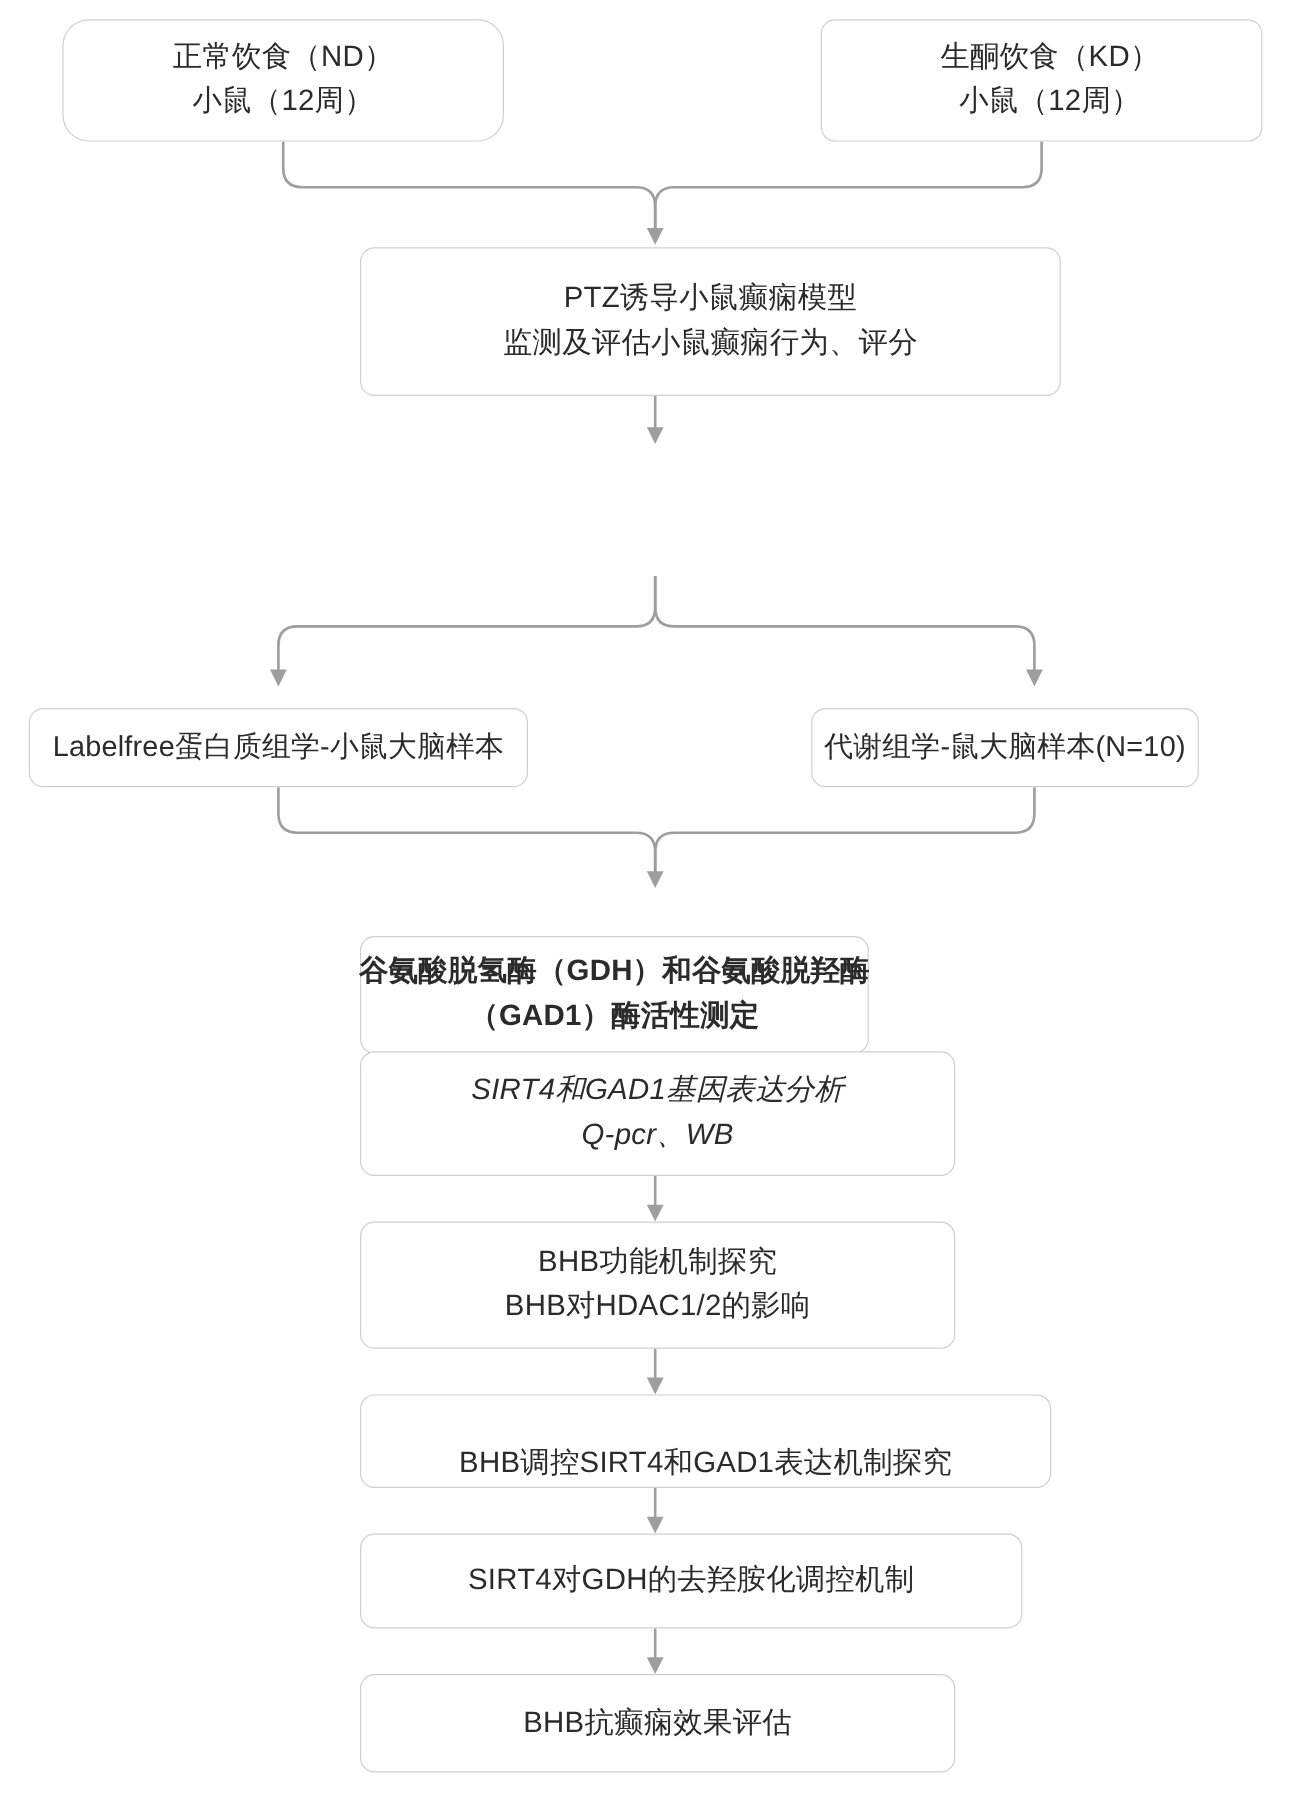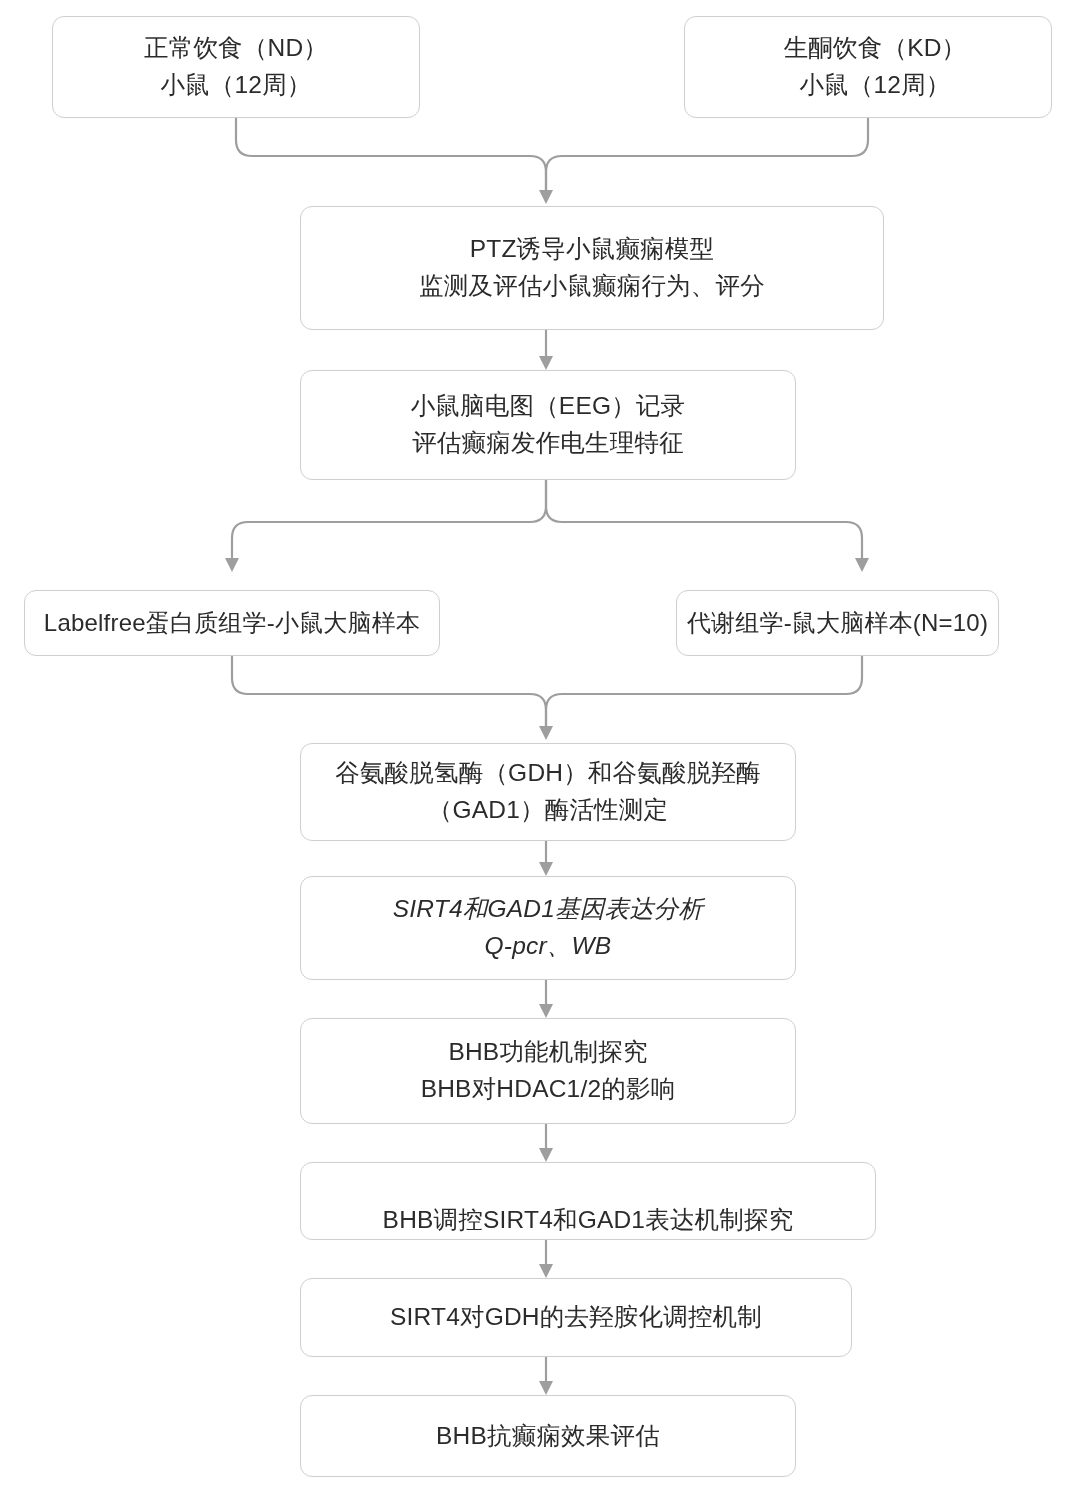--- a/index.html
+++ b/index.html
@@ -90,49 +90,45 @@
     <line x1="546" y1="1124" x2="546" y2="1150"></line>
     <polygon points="546,1162 539,1148 553,1148"></polygon>
 
     <line x1="546" y1="1240" x2="546" y2="1266"></line>
     <polygon points="546,1278 539,1264 553,1264"></polygon>
 
     <line x1="546" y1="1357" x2="546" y2="1383"></line>
     <polygon points="546,1395 539,1381 553,1381"></polygon>
   </svg>
 
-  <div class="node fs24" style="left:52px; top:16px; width:368px; height:102px;">
+  <div class="node fs24" style="left:52px; top:16px; width:368px; height:102px;border-radius:22px;">
     <span class="line">正常饮食（ND）</span>
     <span class="line">小鼠（12周）</span>
   </div>
 
   <div class="node fs24" style="left:684px; top:16px; width:368px; height:102px;padding-left:14px;">
     <span class="line">生酮饮食（KD）</span>
     <span class="line">小鼠（12周）</span>
   </div>
 
   <div class="node fs24" style="left:300px; top:206px; width:584px; height:124px;">
     <span class="line">PTZ诱导小鼠癫痫模型</span>
     <span class="line">监测及评估小鼠癫痫行为、评分</span>
   </div>
 
-  <div class="node fs24" style="left:300px; top:370px; width:496px; height:110px;">
-    <span class="line">小鼠脑电图（EEG）记录</span>
-    <span class="line">评估癫痫发作电生理特征</span>
-  </div>
 
   <div class="node fs23" style="left:24px; top:590px; width:416px; height:66px;">
     <span class="line">Labelfree蛋白质组学-小鼠大脑样本</span>
   </div>
 
   <div class="node fs23" style="left:676px; top:590px; width:323px; height:66px;">
     <span class="line">代谢组学-鼠大脑样本(N=10)</span>
   </div>
 
-  <div class="node fs24" style="left:300px; top:743px; width:496px; height:98px;">
+  <div class="node fs24" style="left:300px; top:780px; width:424px; height:98px;font-weight:bold;">
     <span class="line">谷氨酸脱氢酶（GDH）和谷氨酸脱羟酶</span>
     <span class="line">（GAD1）酶活性测定</span>
   </div>
 
   <div class="node fs24" style="left:300px; top:876px; width:496px; height:104px;font-style:italic;">
     <span class="line">SIRT4和GAD1基因表达分析</span>
     <span class="line">Q-pcr、WB</span>
   </div>
 
   <div class="node fs24" style="left:300px; top:1018px; width:496px; height:106px;">

